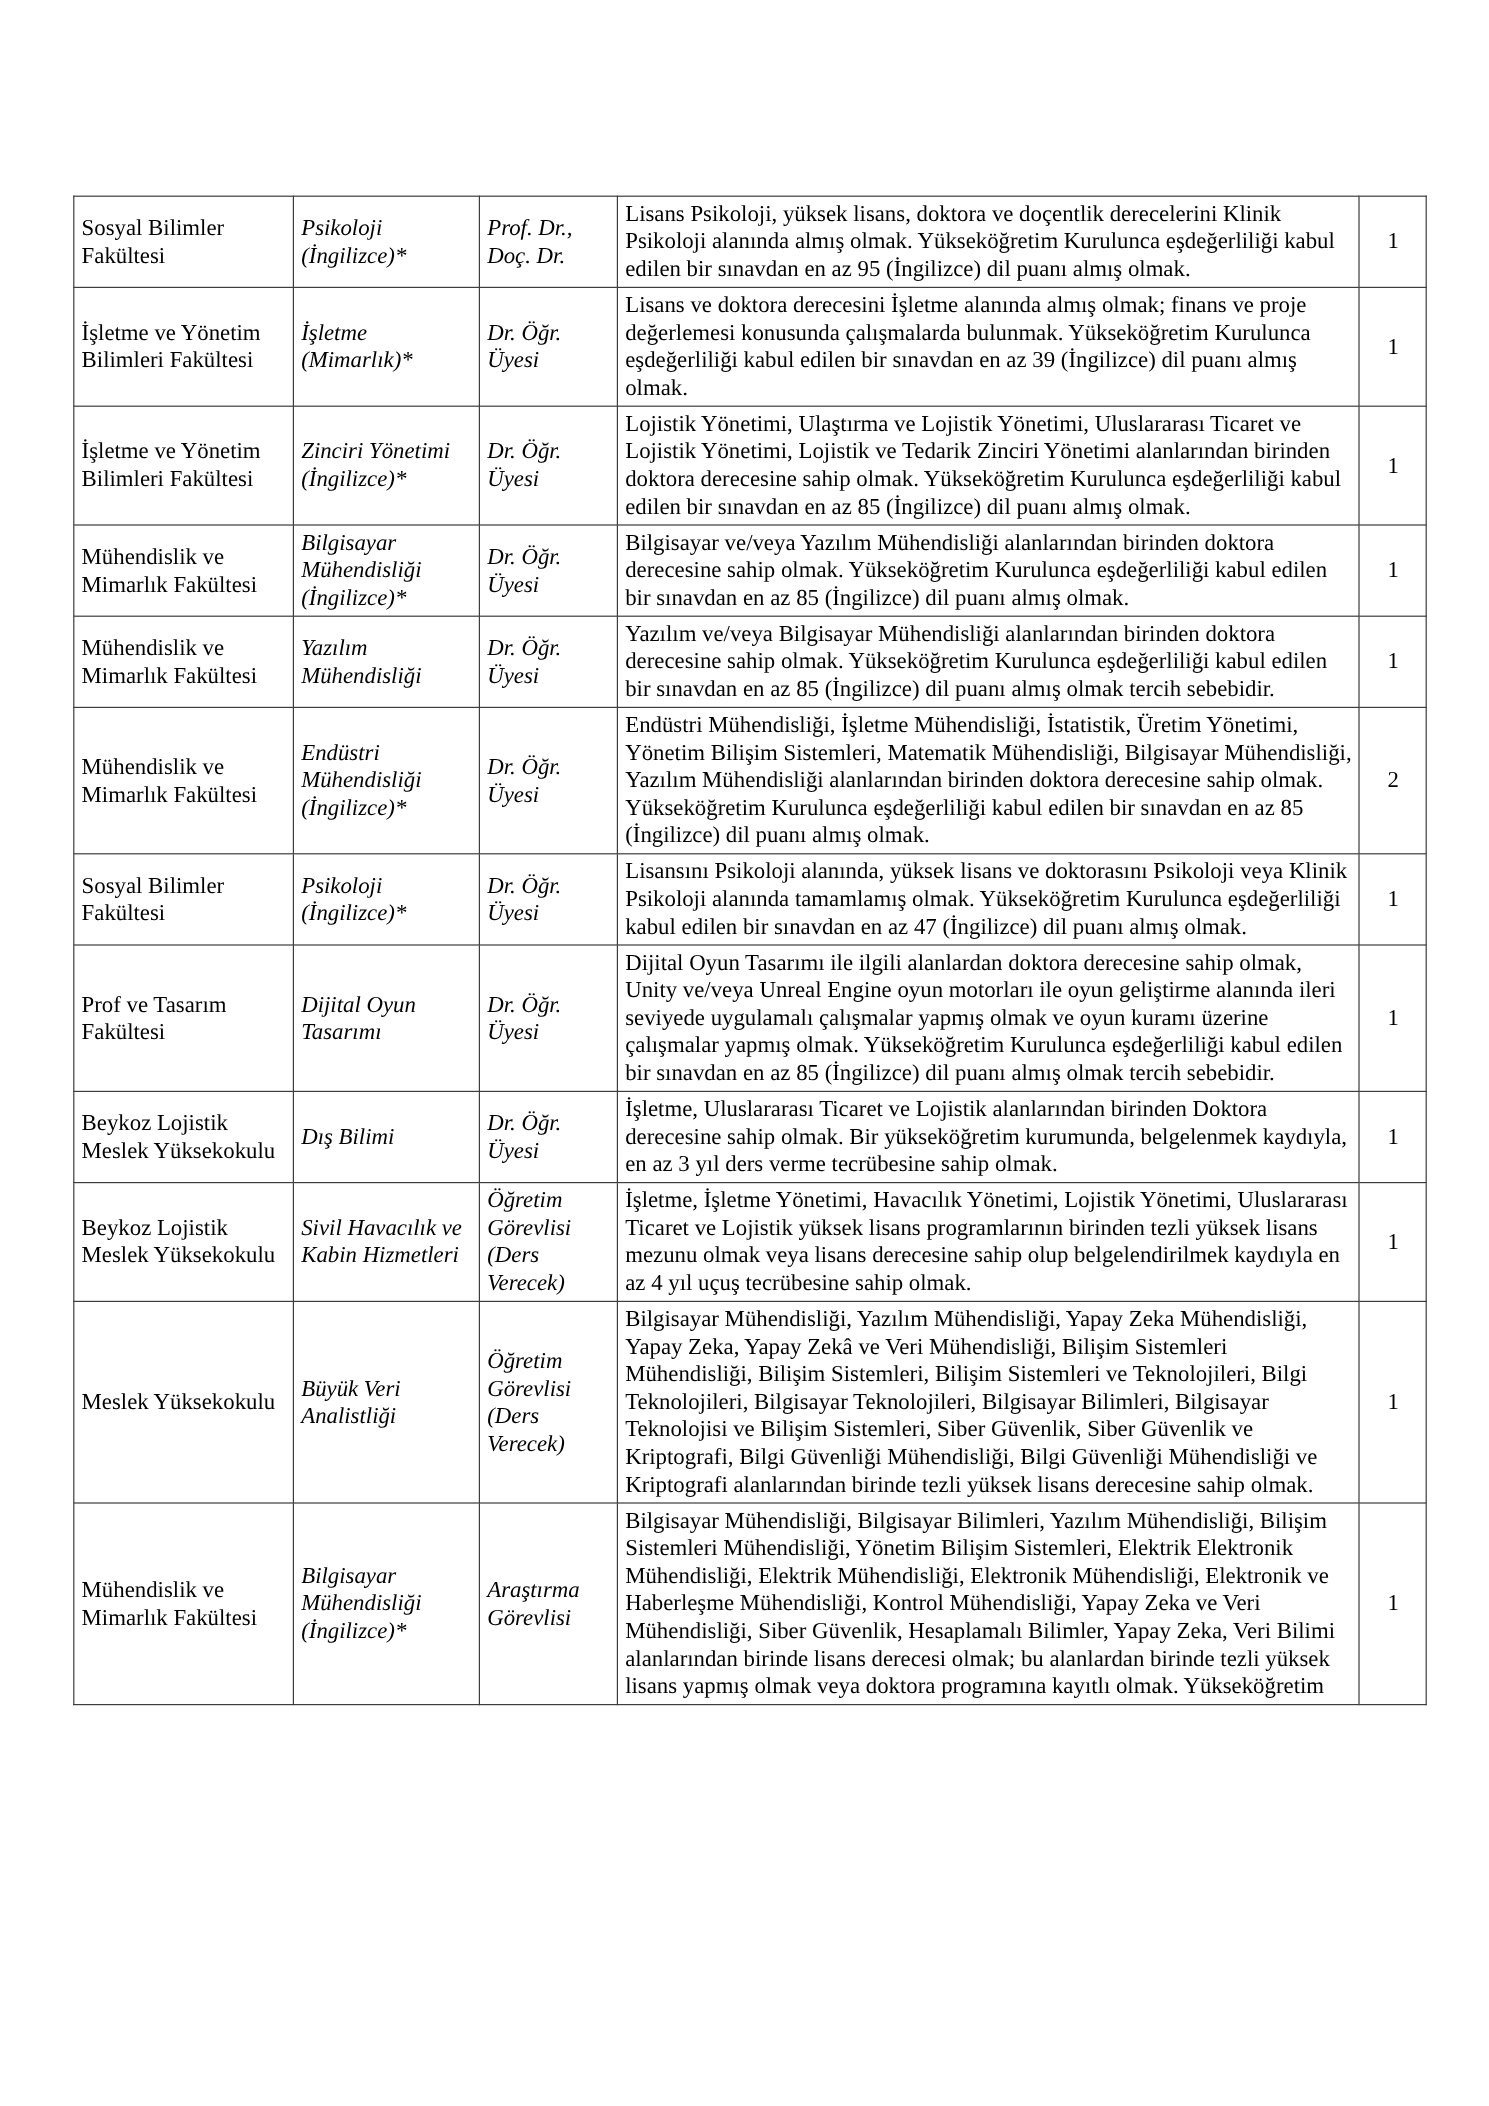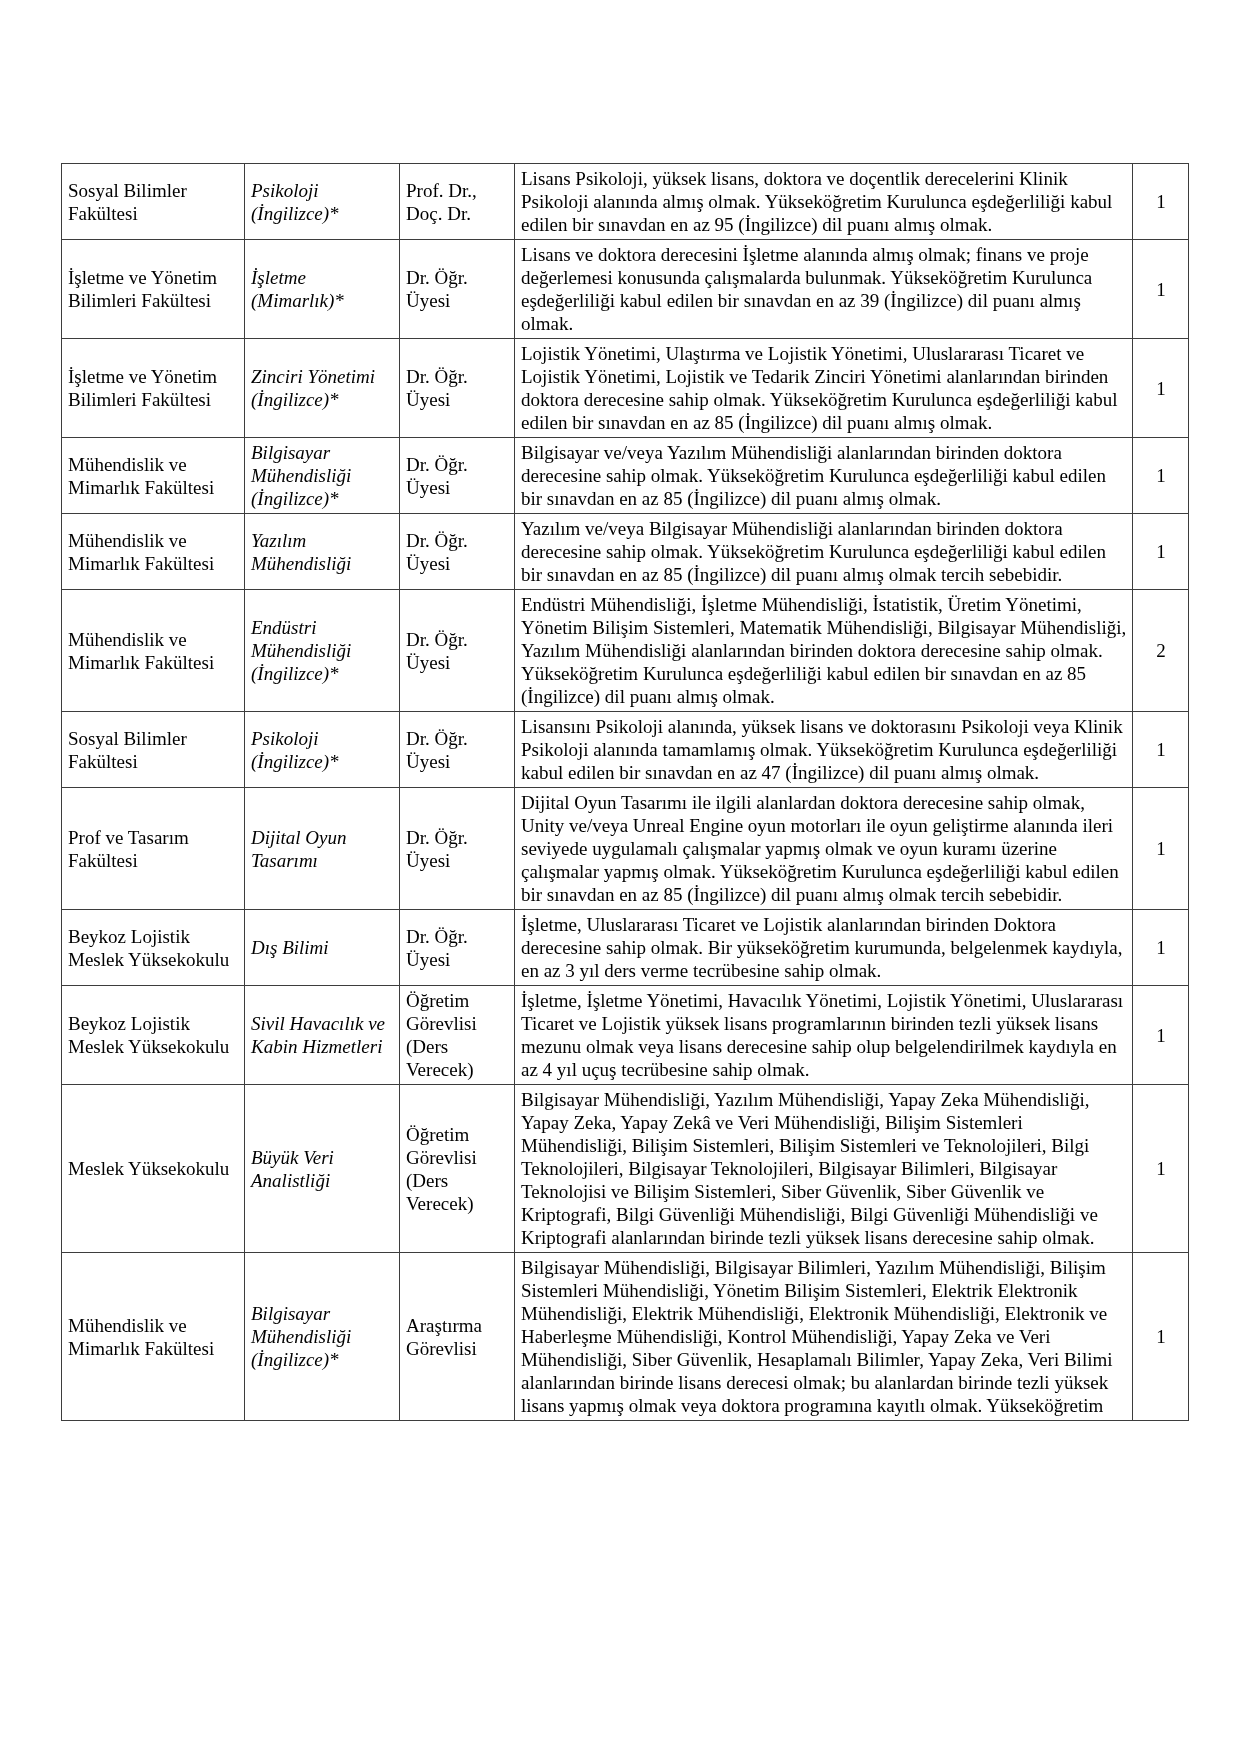--- a/index.html
+++ b/index.html
@@ -28,21 +28,21 @@
   table.positions td {
     border: 1.6px solid #3d3d3d;
     vertical-align: middle;
     padding: 3px 5px 3px 6px;
     font-size: 19px;
     line-height: 23px;
     word-wrap: break-word;
   }
   td.cell-faculty    { width: 171px; }
   td.cell-department { width: 143px; font-style: italic; }
-  td.cell-title      { width: 103px; }
+  td.cell-title      { width: 103px; font-style: italic; }
   td.cell-req        { width: 606px; white-space: pre-line; }
   td.cell-count      { width: 44px; text-align: center; }
 </style>
 </head>
 <body>
 
 <div class="page-table-wrap">
   <table class="positions">
     <tbody>
   <tr>

